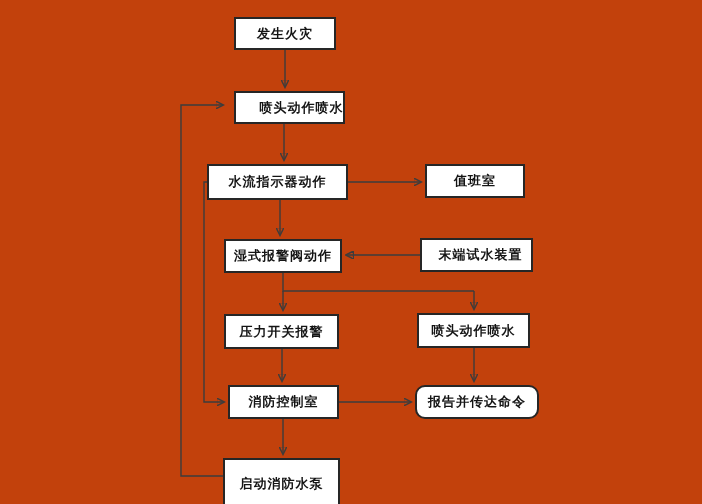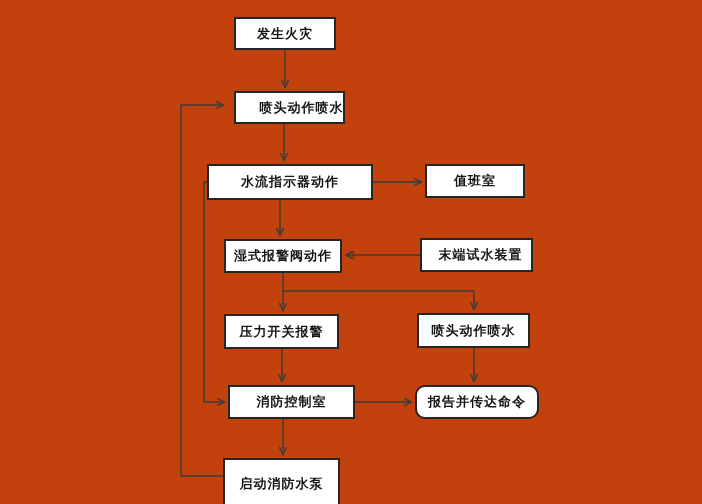--- a/index.html
+++ b/index.html
@@ -32,27 +32,27 @@
     align-items: center;
     justify-content: center;
     font-size: 13px;
     letter-spacing: 1px;
     white-space: nowrap;
     text-align: center;
   }
   
   .n-fire        { left: 234px; top: 17px;  width: 102px; height: 33px; }
   .n-sprinkler   { left: 234px; top: 91px;  width: 111px; height: 33px; padding-left: 24px; }
-  .n-flow        { left: 207px; top: 164px; width: 166px; height: 36px; }
+  .n-flow        { left: 207px; top: 164px; width: 141px; height: 36px; }
   .n-duty        { left: 425px; top: 164px; width: 100px; height: 34px; }
   .n-wetvalve    { left: 224px; top: 239px; width: 118px; height: 34px; }
   .n-endtest     { left: 420px; top: 238px; width: 113px; height: 34px; padding-left: 8px; }
   .n-pressure    { left: 224px; top: 314px; width: 115px; height: 35px; }
   .n-bell        { left: 417px; top: 313px; width: 113px; height: 35px; }
-  .n-controlroom { left: 228px; top: 385px; width: 127px; height: 34px; }
+  .n-controlroom { left: 228px; top: 385px; width: 111px; height: 34px; }
   .n-report      { left: 415px; top: 385px; width: 124px; height: 34px; border-radius: 10px; }
   .n-pump        { left: 223px; top: 458px; width: 117px; height: 52px; }
 </style>
 </head>
 <body>
 
 <div class="stage">
 
   <svg class="connectors" viewBox="0 0 702 504" xmlns="http://www.w3.org/2000/svg">
     <defs>

